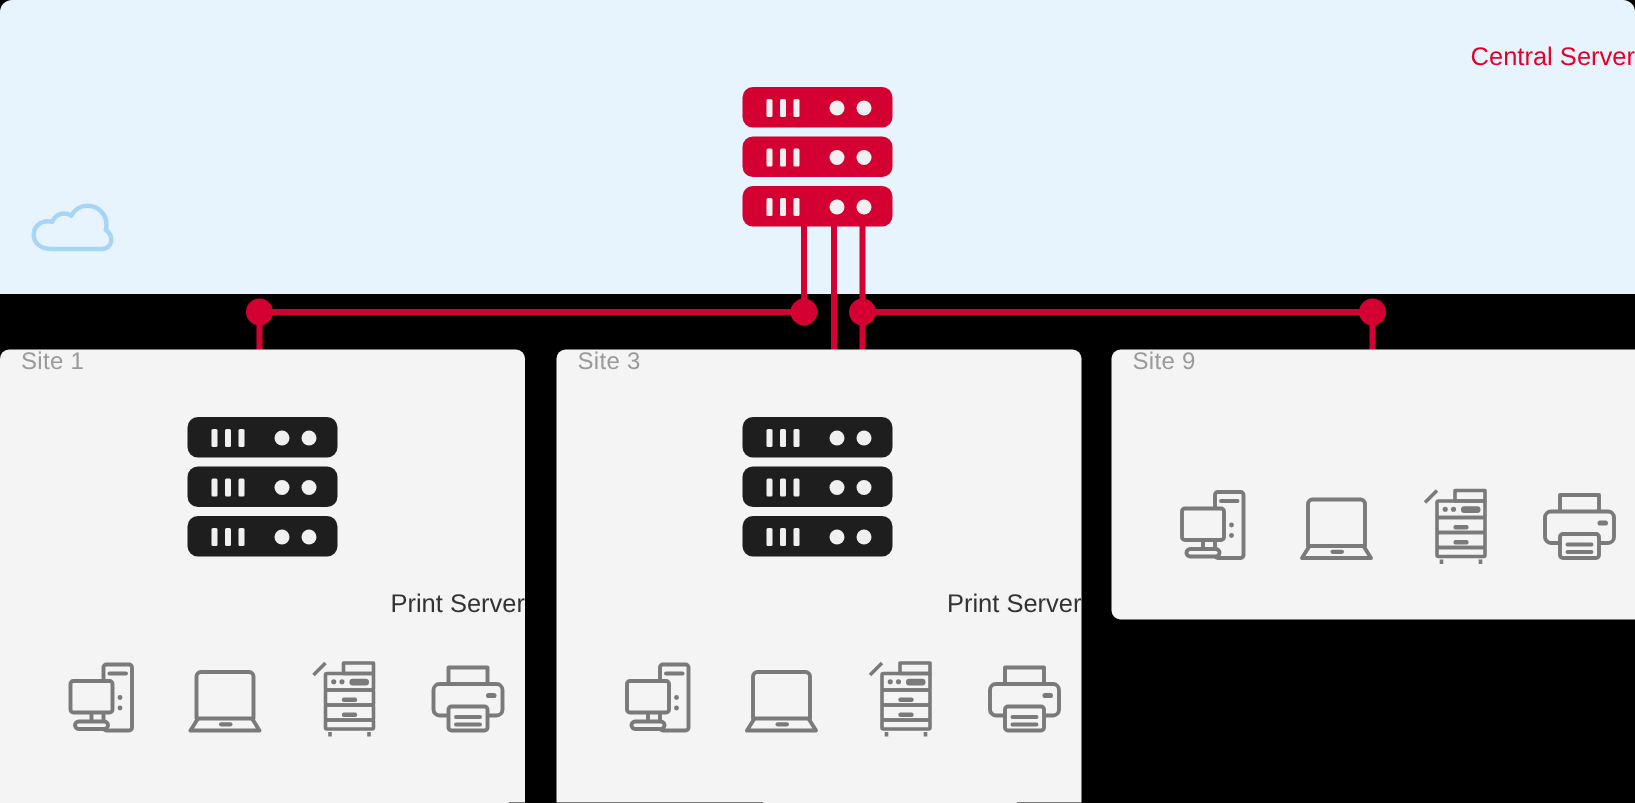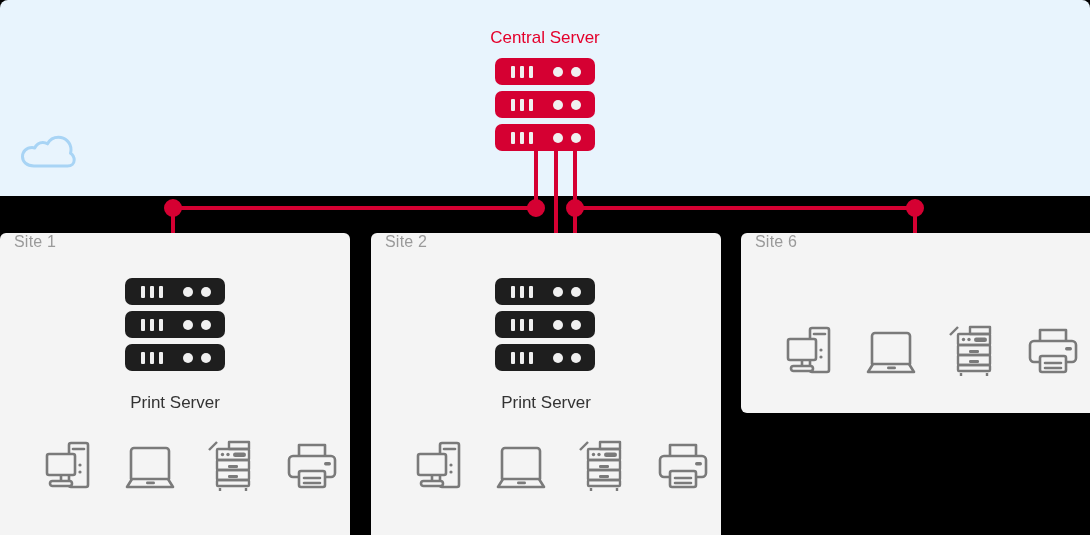--- a/index.html
+++ b/index.html
@@ -38,21 +38,21 @@
   }
   .server-bar:last-child{margin-bottom:0;}
   .server-bar.dark{background:#1E1E1E;}
   .server-bar.red{background:#D50032;}
   .slots{position:absolute;left:16px;top:8px;display:flex;gap:5px;}
   .slot{width:4px;height:12px;background:#F0F0F0;border-radius:1px;}
   .leds{position:absolute;right:14px;top:9px;display:flex;gap:8px;}
   .led{width:10px;height:10px;border-radius:50%;background:#F0F0F0;}
 
   .stack-title{
-    position:absolute;width:100%;text-align:center;white-space:nowrap;
+    position:absolute;width:100%;text-align:right;white-space:nowrap;
     font-size:17px;
   }
   .stack-title.red{color:#E4002B;}
   .stack-title.dark{color:#333333;}
 
   
   .device-row{position:absolute;display:flex;align-items:flex-end;}
   .device-row svg{display:block;}
 
   
@@ -218,21 +218,21 @@
           <rect x="2" y="16" width="46" height="21" rx="4"></rect>
           <rect x="12" y="31" width="26" height="16" rx="2" fill="#F4F4F4"></rect>
           <path d="M17 38 h16 M17 43 h16" stroke-linecap="round"></path>
         </g>
         <rect x="37" y="22" width="7" height="3.4" rx="1.7" fill="#7A7A7A"></rect>
       </svg>
     </div>
   </div>
 
   <div class="panel" id="panel-site2">
-    <div class="site-label">Site 2</div>
+    <div class="site-label">Site 3</div>
 
     <div class="server-stack" style="left:124px;top:45px;">
       <div class="server-bar dark">
         <span class="slots">
             <i class="slot"></i>
             <i class="slot"></i>
             <i class="slot"></i>
           </span>
         <span class="leds">
             <i class="led"></i>
@@ -307,21 +307,21 @@
           <rect x="2" y="16" width="46" height="21" rx="4"></rect>
           <rect x="12" y="31" width="26" height="16" rx="2" fill="#F4F4F4"></rect>
           <path d="M17 38 h16 M17 43 h16" stroke-linecap="round"></path>
         </g>
         <rect x="37" y="22" width="7" height="3.4" rx="1.7" fill="#7A7A7A"></rect>
       </svg>
     </div>
   </div>
 
   <div class="panel" id="panel-site3">
-    <div class="site-label">Site 6</div>
+    <div class="site-label">Site 9</div>
 
     <div class="device-row" style="left:45px;top:90px;gap:32px;">
       <svg width="48" height="52" viewBox="0 0 48 52">
         <g fill="none" stroke="#7A7A7A" stroke-width="2.6">
           <rect x="24" y="3" width="19" height="44" rx="2"></rect>
           <rect x="2" y="14" width="28" height="21" rx="2" fill="#F4F4F4"></rect>
           <path d="M16 35 v6"></path>
             <path d="M8 43 h16" stroke-linecap="round"></path>
           <rect x="5" y="41" width="22" height="5" rx="2.5" fill="#F4F4F4"></rect>
           <path d="M28 9 h11" stroke-linecap="round"></path>

